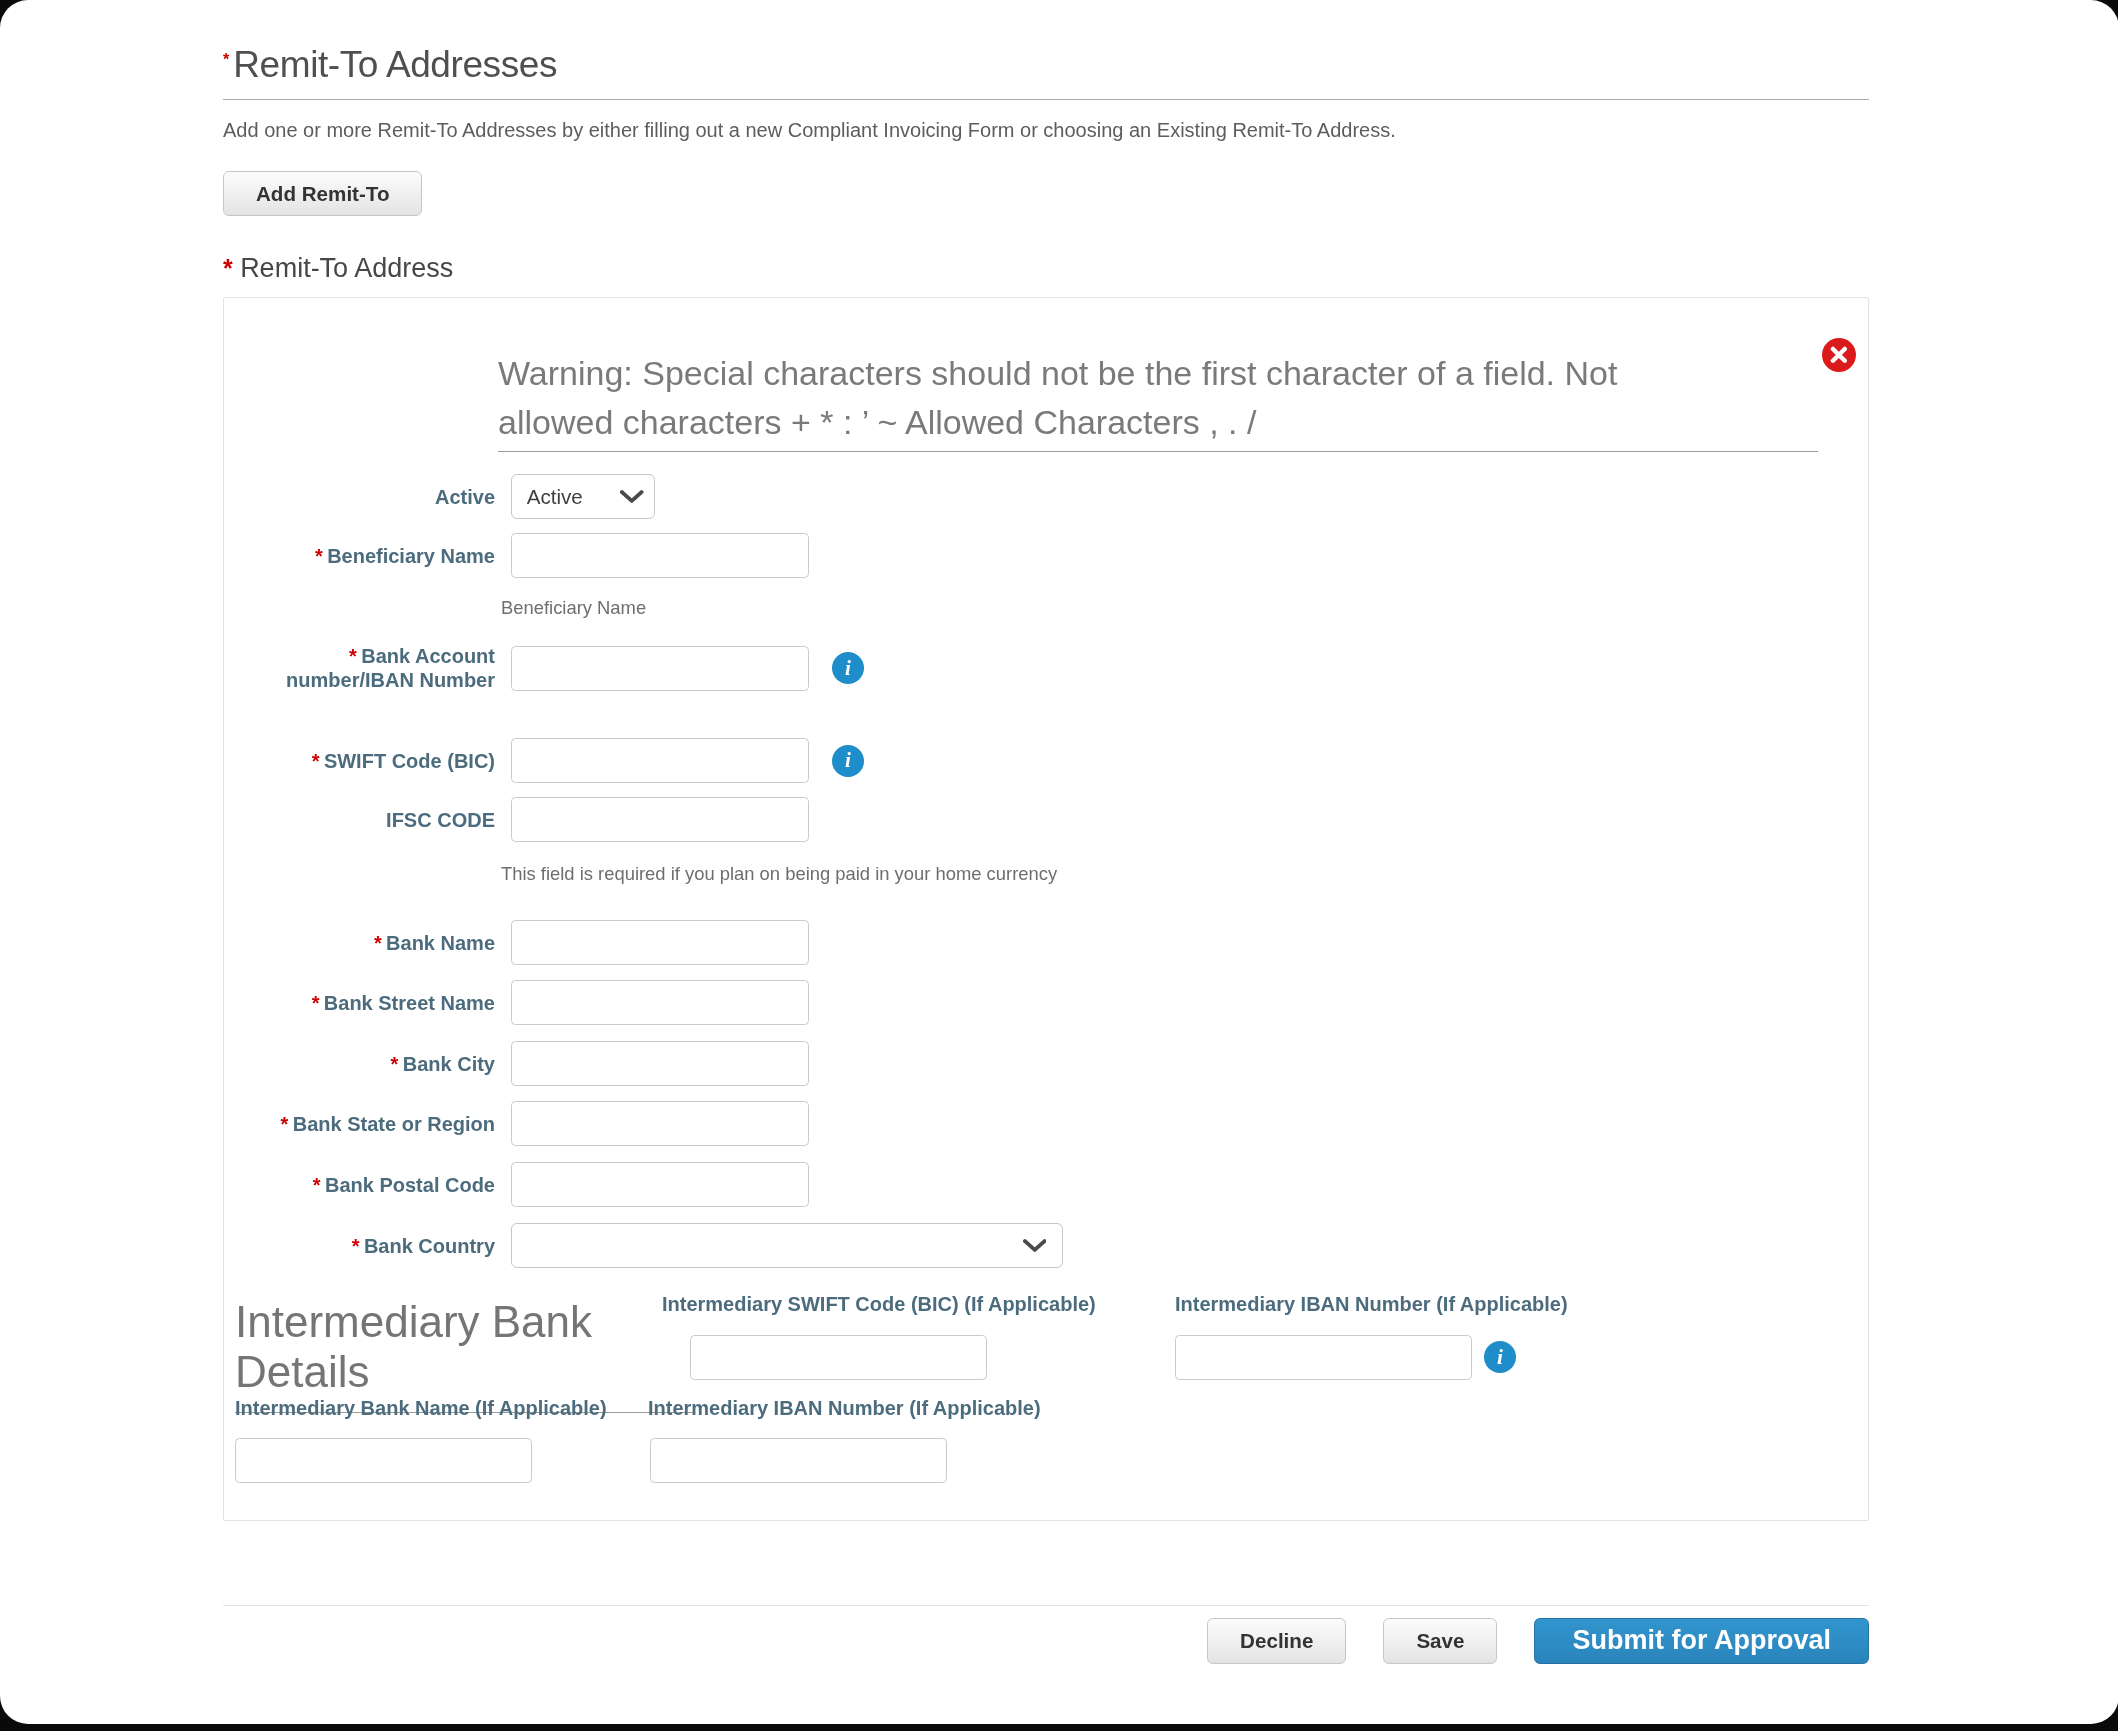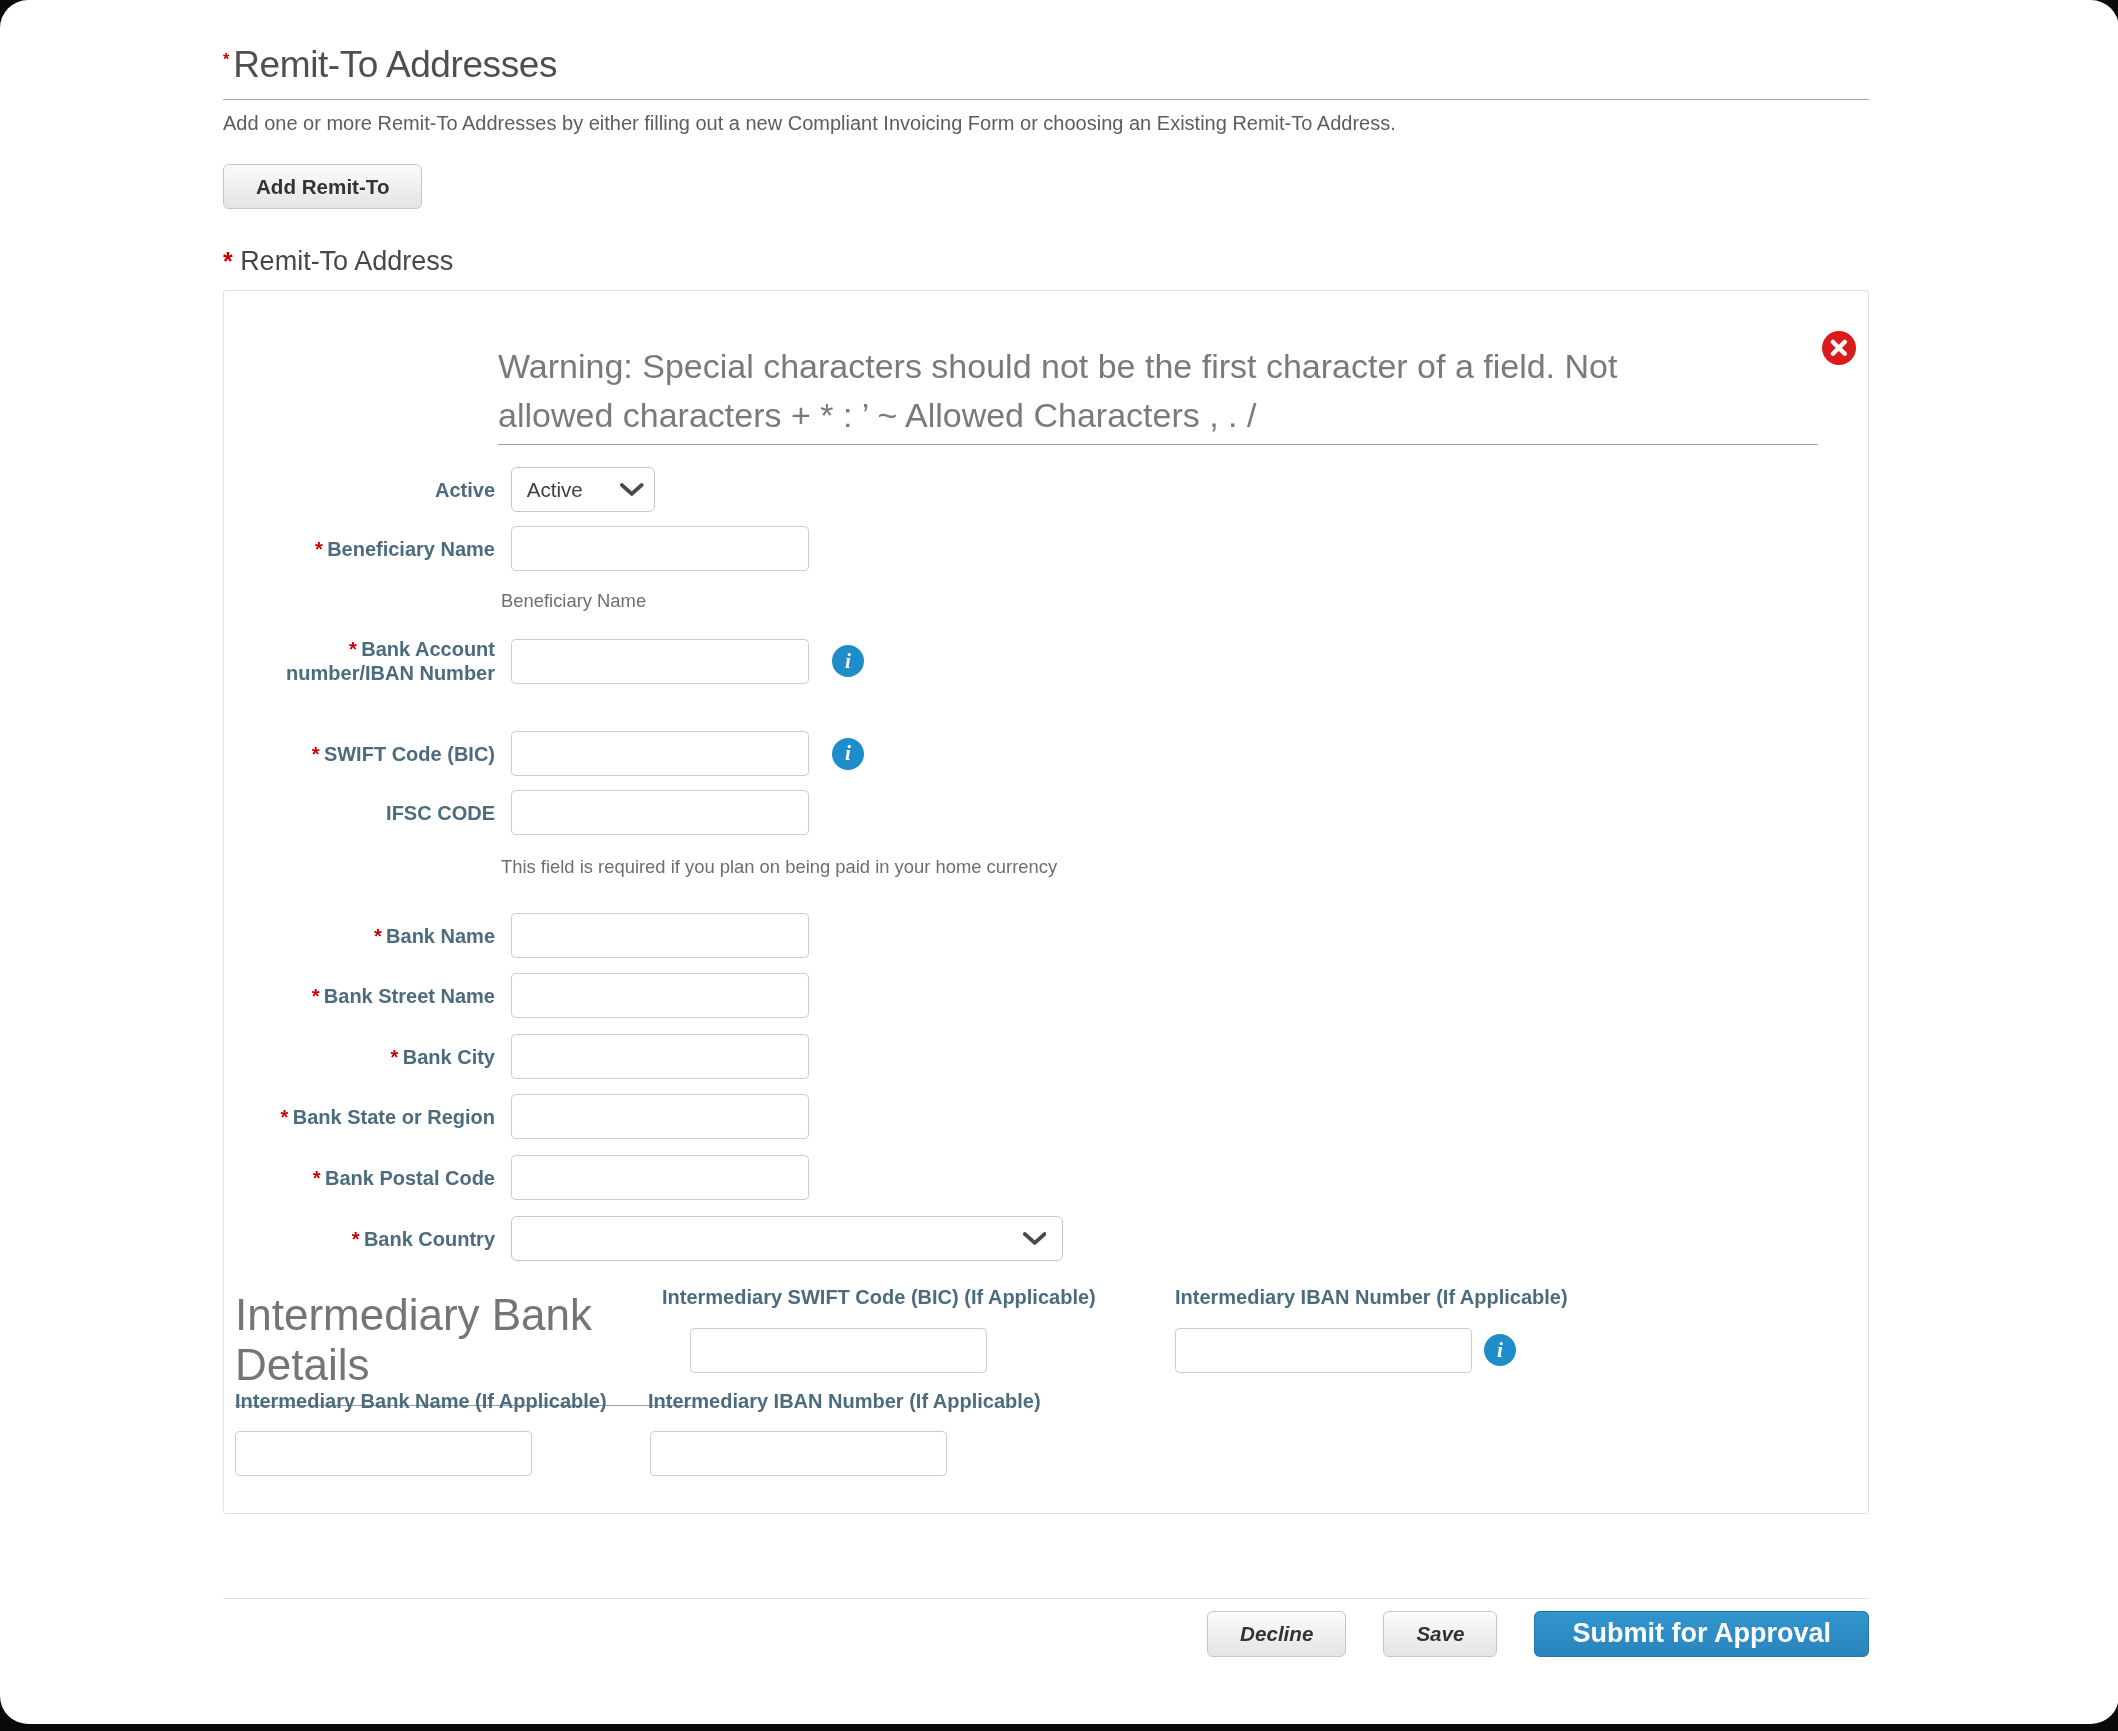--- a/index.html
+++ b/index.html
@@ -3,21 +3,21 @@
 <meta charset="utf-8">
 <style>
   html,body{margin:0;padding:0;background:#0a0a0a;}
   body{width:2119px;height:1732px;font-family:"Liberation Sans","DejaVu Sans",sans-serif;}
   .card{width:2119px;height:1724px;background:#ffffff;border-radius:28px;overflow:hidden;box-sizing:border-box;
         padding:46px 250px 0 223px;}
   
   .pagetitle{font-size:37px;line-height:1.0;color:#4f4f4f;font-weight:400;letter-spacing:-0.4px;}
   .treq{color:#cc0000;font-size:16px;font-weight:700;vertical-align:11.8px;margin-right:4.4px;}
   .title-hr{border:none;border-top:1.5px solid #a8a8a8;margin:16px 0 0 0;}
-  .desc{margin-top:12px;font-size:20px;color:#5d5d5d;}
+  .desc{margin-top:19px;font-size:20px;color:#5d5d5d;}
   .btn{display:inline-flex;align-items:center;justify-content:center;box-sizing:border-box;cursor:pointer;
        border-radius:5.9px;font-weight:700;}
   .btn-gray{height:45px;padding:0 32px;font-size:20.6px;color:#333333;
        background:linear-gradient(#fcfcfc,#e4e4e4);border:0.7px solid #c6c6c6;}
   .add-btn{margin-top:29px;}
   .sec-title{margin-top:37px;font-size:27px;color:#474747;font-weight:400;}
   .sreq{color:#cc0000;font-size:25px;font-weight:700;margin-right:7.4px;}
   
   .panel{position:relative;margin-top:13.2px;height:1224px;border:0.7px solid #e2e2e2;border-radius:2.2px;background:#fff;box-sizing:border-box;}
   .warning{position:absolute;left:274px;top:51px;width:1320px;font-size:34px;line-height:49px;color:#7a7a7a;
@@ -49,21 +49,21 @@
                padding-bottom:14.7px;border-bottom:1.5px solid #9c9c9c;}
   .int-lbl{position:absolute;font-size:20px;font-weight:700;color:#4c6c7e;white-space:nowrap;}
   .int-input{position:absolute;width:297px;height:45px;border:0.7px solid #cbcbcb;border-radius:4.4px;box-sizing:border-box;
              font-size:20.6px;color:#333;padding:0 10.3px;outline:none;background:#fff;}
   .int-info{position:absolute;left:1260px;top:1043px;margin-left:0;}
   
   .footer-hr{border:none;border-top:1.5px solid #e3e3e3;margin:84px 0 0 0;}
   .footer{display:flex;justify-content:flex-end;align-items:center;gap:37px;margin-top:11.8px;}
   .btn-blue{height:46px;padding:0 37px;font-size:27px;color:#ffffff;
             background:linear-gradient(#3295ce,#2a84bb);border:0.7px solid #2573a3;}
-  .btn-foot-gray{height:46px;font-style:italic;}
+  .btn-foot-gray{height:46px;}
 </style>
 </head>
 <body>
 
 <div class="card">
 
   
   <div class="pagetitle"><span class="treq">*</span><span>Remit-To Addresses</span></div>
   <hr class="title-hr">
   <div class="desc">Add one or more Remit-To Addresses by either filling out a new Compliant Invoicing Form or choosing an Existing Remit-To Address.</div>

